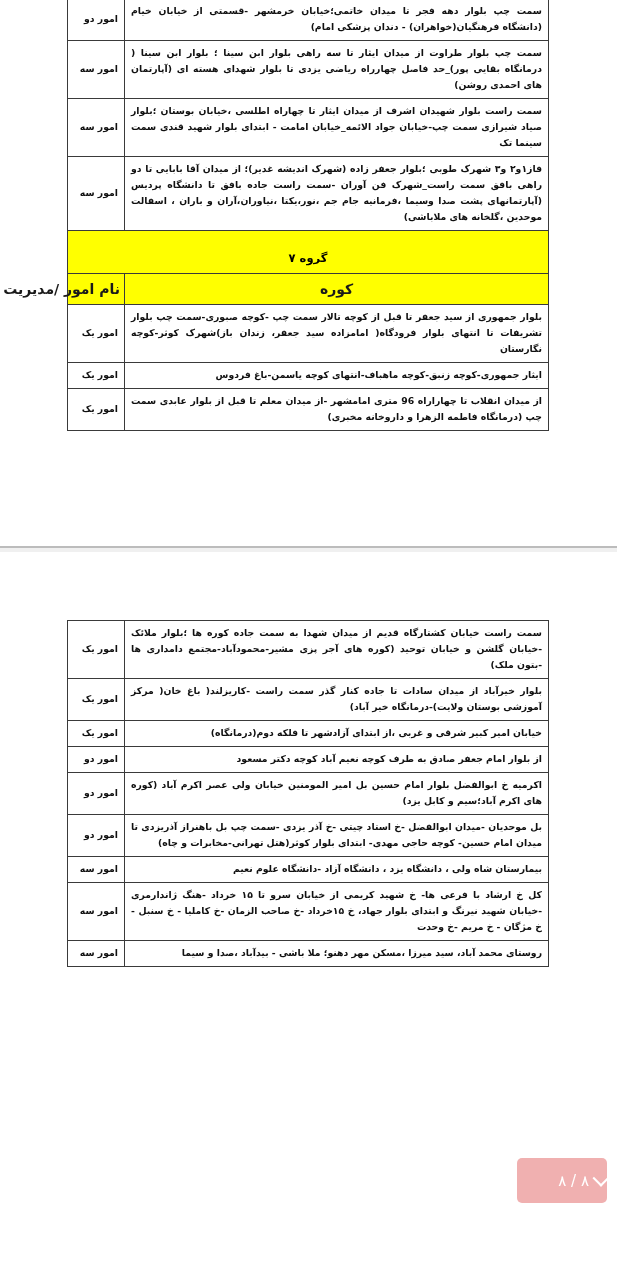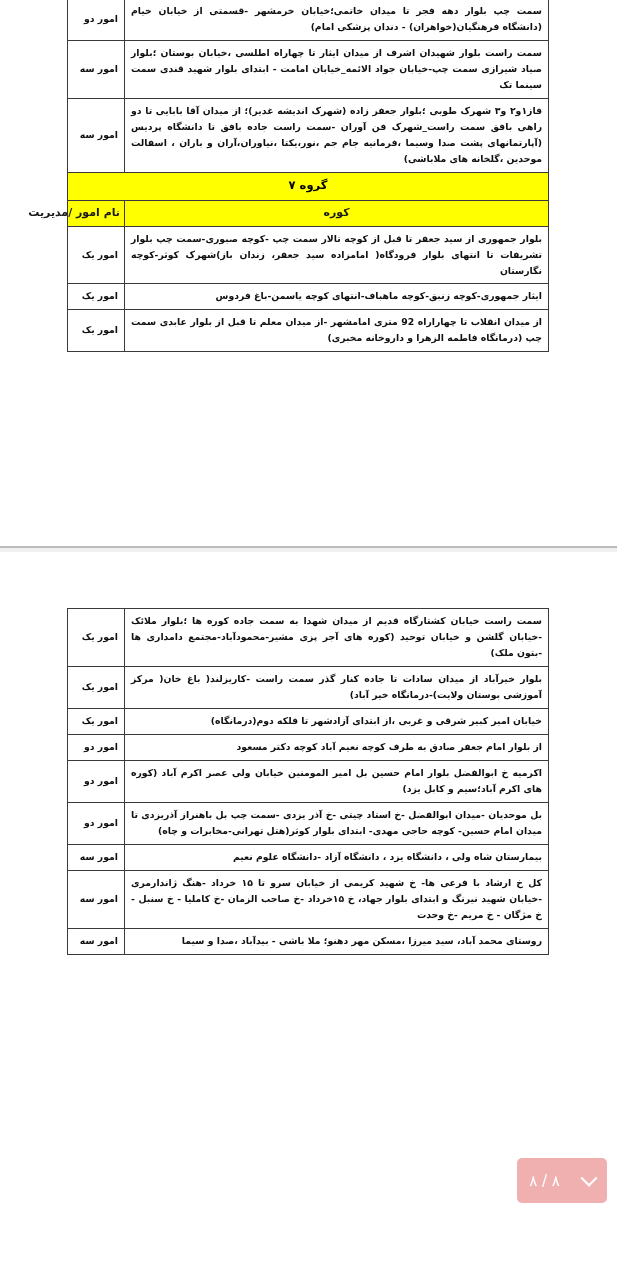--- a/index.html
+++ b/index.html
@@ -78,46 +78,46 @@
   .col-addr {
     text-align: justify;
     text-align-last: right;
   }
 
   .group-head td {
     background: #ffff00;
     text-align: center;
     font-size: 11.5px;
     font-weight: bold;
-    padding: 3px 4px 4px 4px;
+    padding: 18px 4px 4px 4px;
     color: #000;
   }
 
   .col-head td {
     background: #ffff00;
     text-align: center;
-    font-size: 11px;
+    font-size: 14px;
     font-weight: bold;
     padding: 3px 4px 3px 4px;
     color: #1a1a1a;
   }
 
   
   #page-badge {
     position: absolute;
     left: 517px;
     top: 1158px;
     width: 90px;
     height: 45px;
     background: #f0b0b0;
     border-radius: 5px;
     display: flex;
     align-items: center;
-    justify-content: center;
-    gap: 23px;
+    justify-content: flex-end;
+    gap: 6px;
     direction: ltr;
     cursor: pointer;
     user-select: none;
   }
 
   #page-badge .badge-text {
     color: #ffffff;
     font-size: 15px;
     letter-spacing: 1.5px;
     font-family: "DejaVu Sans", sans-serif;
@@ -140,20 +140,24 @@
   <div class="page-sheet" id="page-sheet-top">
 
     <table class="doc-table" id="table-top" style="top: 698px;">
       <tbody>
 
         <tr>
           <td class="col-addr">سمت چپ بلوار دهه فجر تا میدان خاتمی؛خیابان خرمشهر -قسمتی از خیابان خیام (دانشگاه فرهنگیان(خواهران) - دندان پزشکی امام)</td>
           <td class="col-name">امور دو</td>
         </tr>
 
+        <tr>
+          <td class="col-addr">سمت چپ بلوار طراوت از میدان ایثار تا سه راهی بلوار ابن سینا ؛ بلوار ابن سینا ( درمانگاه بقایی پور)_حد فاصل چهارراه ریاضی یزدی تا بلوار شهدای هسته ای (آپارتمان های احمدی روشن)</td>
+          <td class="col-name">امور سه</td>
+        </tr>
 
         <tr>
           <td class="col-addr">سمت راست بلوار شهیدان اشرف از میدان ایثار تا چهاراه اطلسی ،خیابان بوستان ؛بلوار صیاد شیرازی سمت چپ-خیابان جواد الائمه_خیابان امامت - ابتدای بلوار شهید قندی سمت سینما تک</td>
           <td class="col-name">امور سه</td>
         </tr>
 
         <tr>
           <td class="col-addr">فاز۱و۲ و۳ شهرک طوبی ؛بلوار جعفر زاده (شهرک اندیشه غدیر)؛ از میدان آقا بابایی تا دو راهی بافق سمت راست_شهرک فن آوران -سمت راست جاده بافق تا دانشگاه پردیس (آپارتمانهای پشت صدا وسیما ،فرمانیه جام جم ،نور،یکتا ،نیاوران،آران و باران ، اسفالت موحدین ،گلخانه های ملاباشی)</td>
           <td class="col-name">امور سه</td>
         </tr>
@@ -171,33 +175,33 @@
           <td class="col-addr">بلوار جمهوری از سید جعفر تا قبل از کوچه تالار سمت چپ -کوچه صبوری-سمت چپ بلوار تشریفات تا انتهای بلوار فرودگاه( امامزاده سید جعفر،  زندان باز)شهرک کوثر-کوچه نگارستان</td>
           <td class="col-name">امور یک</td>
         </tr>
 
         <tr>
           <td class="col-addr">ایثار جمهوری-کوچه زنبق-کوچه ماهباف-انتهای کوچه یاسمن-باغ فردوس</td>
           <td class="col-name">امور یک</td>
         </tr>
 
         <tr>
-          <td class="col-addr">از میدان انقلاب تا چهاراراه 92 متری امامشهر -از میدان معلم تا قبل از بلوار عابدی  سمت چپ (درمانگاه فاطمه الزهرا و داروخانه مخبری)</td>
+          <td class="col-addr">از میدان انقلاب تا چهاراراه 96 متری امامشهر -از میدان معلم تا قبل از بلوار عابدی  سمت چپ (درمانگاه فاطمه الزهرا و داروخانه مخبری)</td>
           <td class="col-name">امور یک</td>
         </tr>
 
       </tbody>
     </table>
   </div>
 
   <div class="page-gap"></div>
 
   <div class="page-sheet" id="page-sheet-bottom">
 
-    <table class="doc-table" id="table-bottom" style="top: 56px;">
+    <table class="doc-table" id="table-bottom" style="top: 68px;">
       <tbody>
 
         <tr>
           <td class="col-addr">سمت راست خیابان کشتارگاه قدیم از میدان شهدا به سمت جاده کوره ها ؛بلوار ملائک -خیابان گلشن و خیابان توحید (کوره های آجر پزی مشیر-محمودآباد-مجتمع دامداری ها -بتون ملک)</td>
           <td class="col-name">امور یک</td>
         </tr>
 
         <tr>
           <td class="col-addr">بلوار خیرآباد از میدان سادات تا جاده کنار گذر سمت راست -کاریزلند( باغ خان( مرکز آموزشی بوستان ولایت)-درمانگاه خیر آباد)</td>
           <td class="col-name">امور یک</td>

